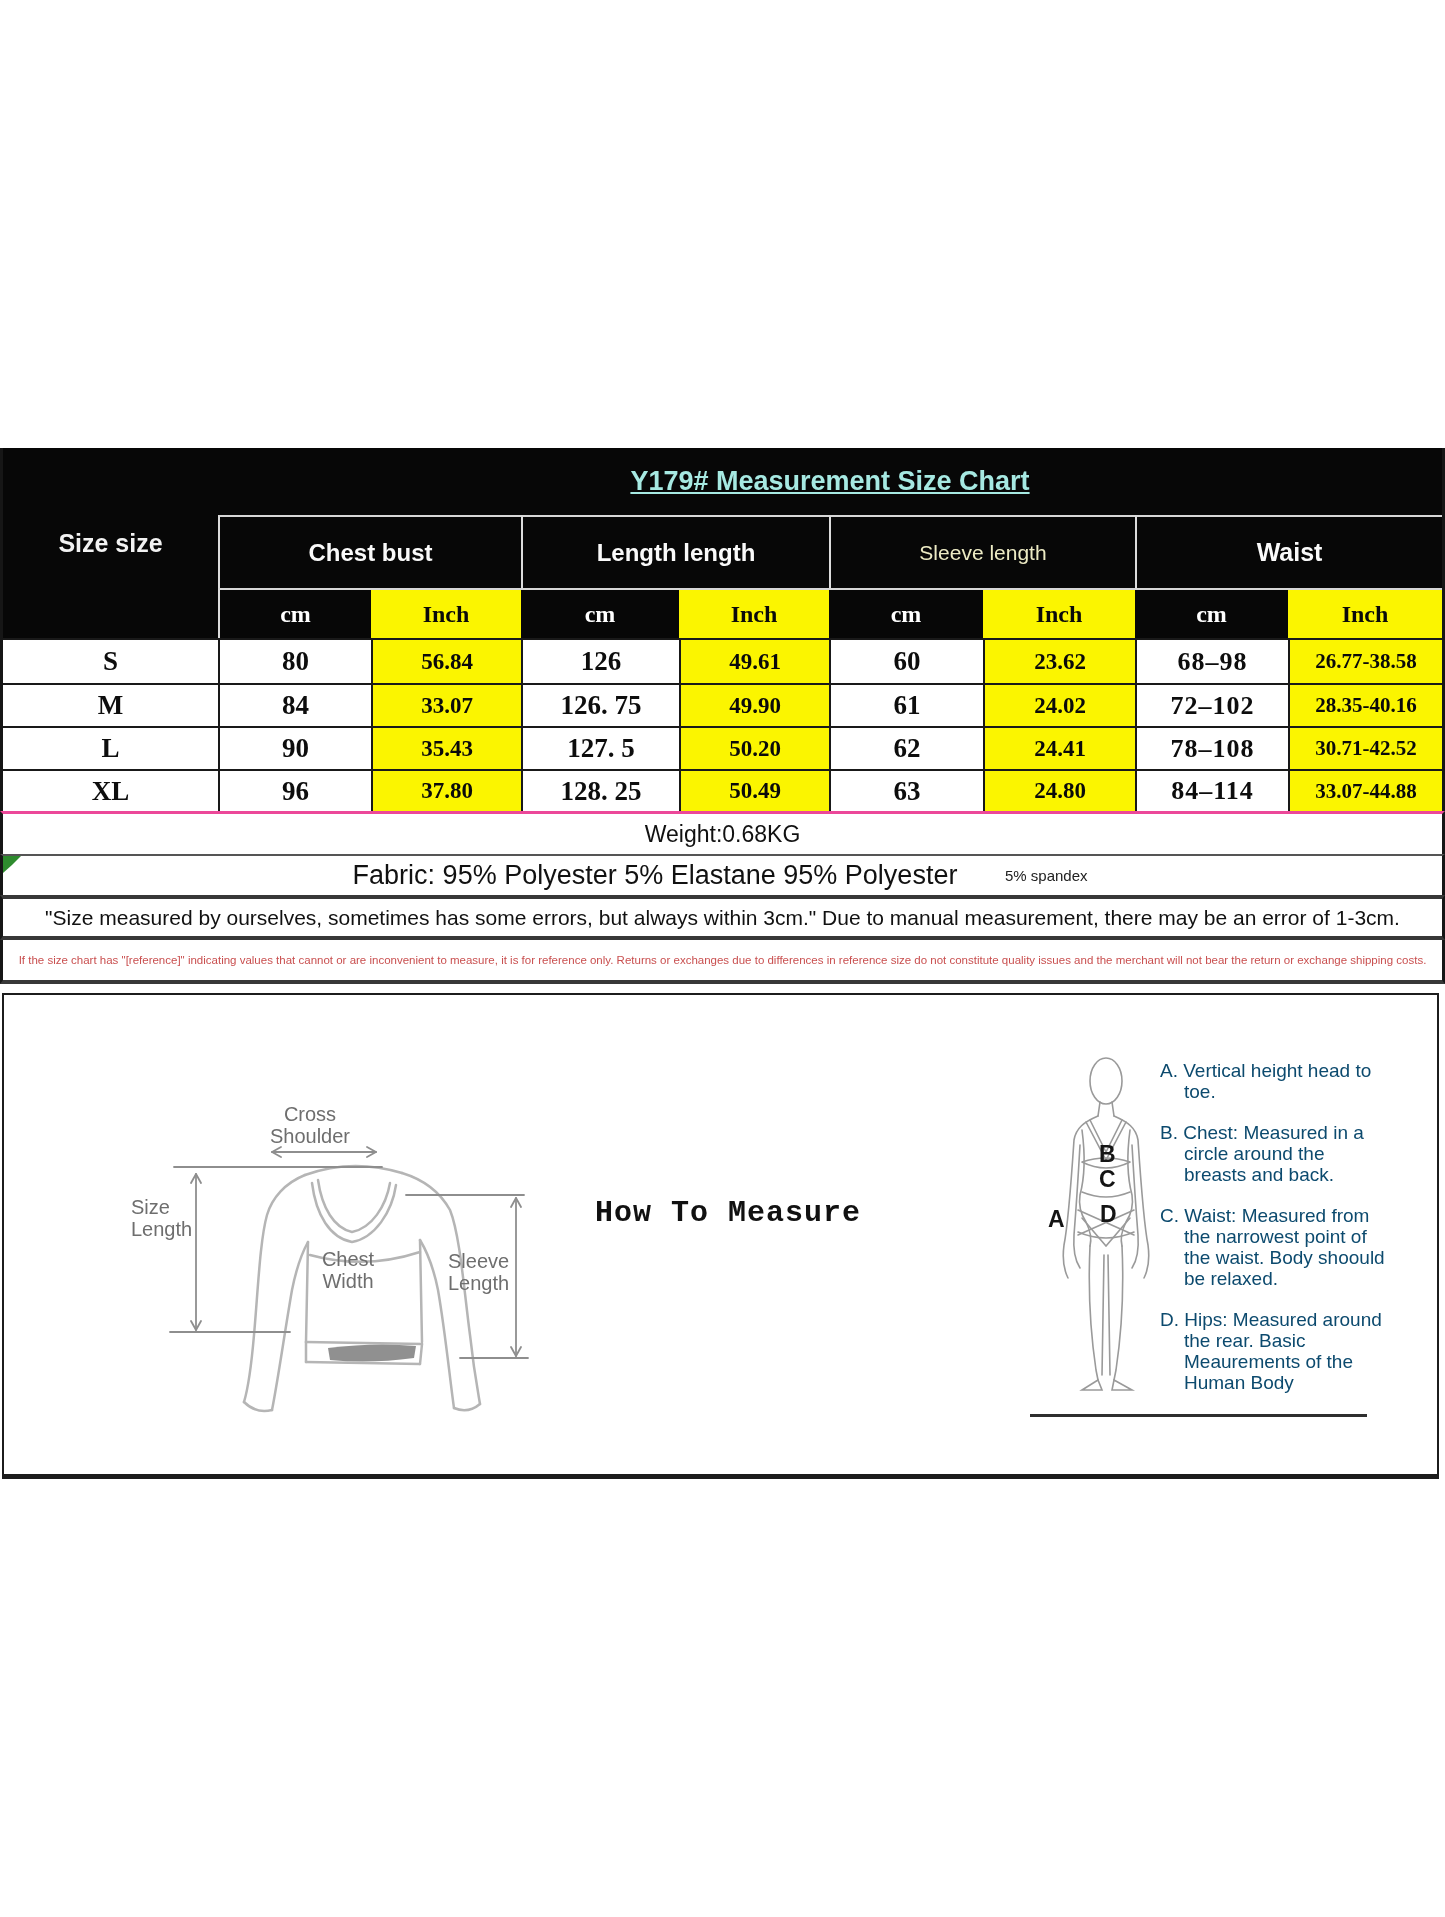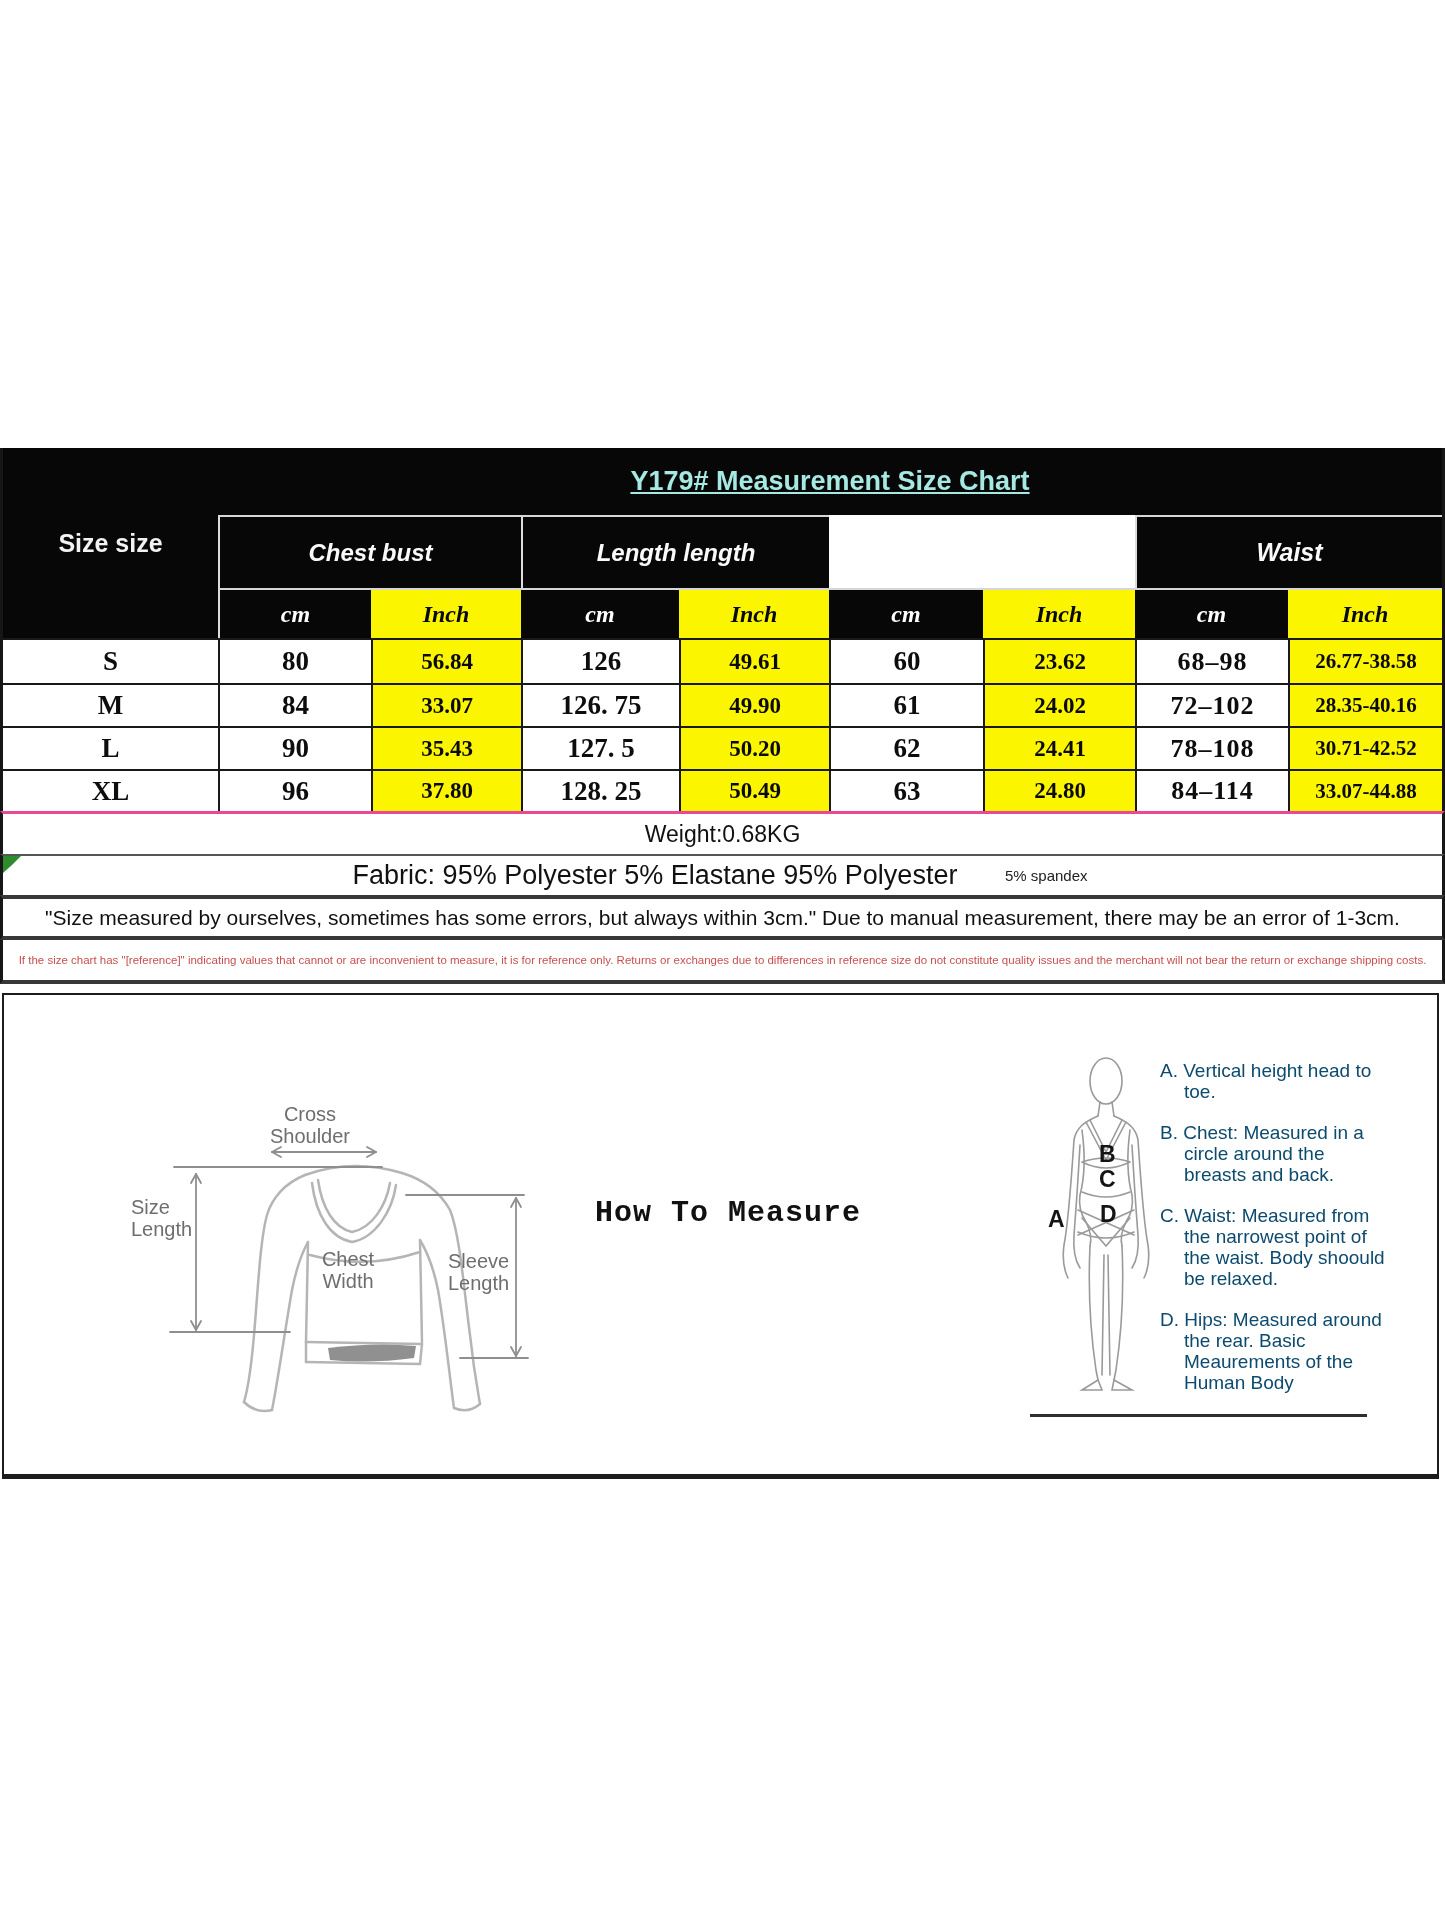--- a/index.html
+++ b/index.html
@@ -18,21 +18,21 @@
   .serif{font-family:"Liberation Serif",serif;}
   .corner{grid-column:1;grid-row:1/span 3;font-size:25px;font-weight:600;color:#f2f2f2;}
   .title{grid-column:2/span 8;grid-row:1;font-size:27px;font-weight:700;color:#A6E9E2;text-decoration:underline;}
   .grp{grid-row:2;font-size:24px;font-weight:600;color:#fafafa;}
   .grp.chest{grid-column:2/span 2;}
   .grp.len{grid-column:4/span 2;}
   .grp.slv{grid-column:6/span 2;font-size:21px;color:#EDEBC4;font-weight:500;}
   .grp.wst{grid-column:8/span 2;font-size:25px;font-weight:700;}
   .unit{grid-row:3;font-size:24px;font-weight:700;}
   .wl{border-left:2px solid #dcdcdc;}
-  .wt{border-top:2px solid #d6d6d6;font-style:italic;}
+  .wt{border-top:2px solid #d6d6d6;}
   .dt{border-top:2px solid #191919;}
   .dl{border-left:2px solid #191919;}
   .r4{grid-row:4;} .r5{grid-row:5;} .r6{grid-row:6;} .r7{grid-row:7;}
   .c1{grid-column:1;} .c2{grid-column:2;} .c3{grid-column:3;} .c4{grid-column:4;} .c5{grid-column:5;}
   .c6{grid-column:6;} .c7{grid-column:7;} .c8{grid-column:8;} .c9{grid-column:9;}
   .dsz{font-size:27px;font-weight:700;}
   .dcm{font-size:27px;font-weight:700;}
   .din{font-size:23px;font-weight:700;}
   .dwcm{font-size:26px;font-weight:700;letter-spacing:1px;}
   .dwin{font-size:21px;font-weight:700;}
@@ -68,20 +68,21 @@
 
 <div class="page">
 
   <div class="tablewrap">
     <div class="g">
       <div class="bk corner">Size size</div>
       <div class="bk title">Y179# Measurement Size Chart</div>
 
       <div class="bk grp chest wl wt">Chest bust</div>
       <div class="bk grp len wl wt">Length length</div>
+      <div class="bk grp slv wl wt">Sleeve length</div>
       <div class="bk grp wst wl wt">Waist</div>
 
       <div class="bk unit serif wl wt c2">cm</div>
       <div class="yw unit serif wt c3">Inch</div>
       <div class="bk unit serif wt c4">cm</div>
       <div class="yw unit serif wt c5">Inch</div>
       <div class="bk unit serif wt c6">cm</div>
       <div class="yw unit serif wt c7">Inch</div>
       <div class="bk unit serif wt c8">cm</div>
       <div class="yw unit serif wt c9">Inch</div>

